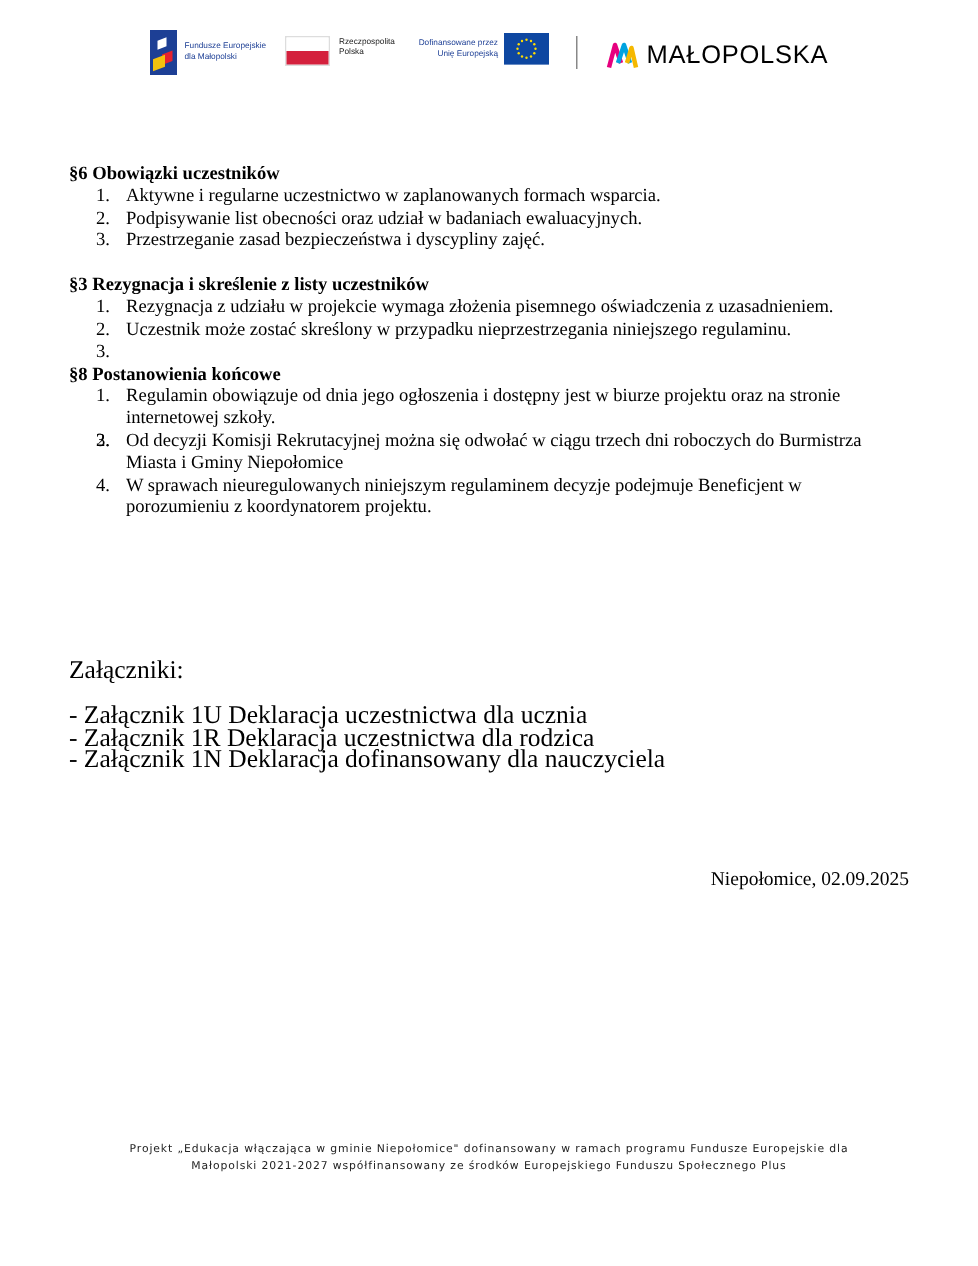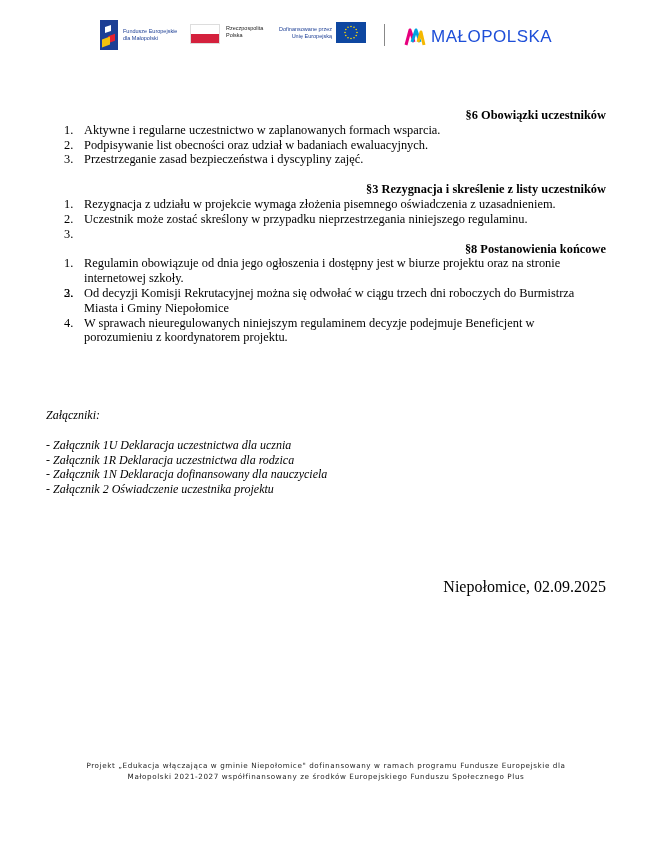--- a/index.html
+++ b/index.html
@@ -20,33 +20,33 @@
   .pl-text { position: absolute; left: 36px; top: 1px; font-family: "Liberation Sans", sans-serif; font-size: 5.5px; line-height: 7px; color: #222; }
 
   .logo-eu { position: absolute; left: 178px; top: 4px; width: 92px; height: 26px; }
   .eu-text { position: absolute; left: 0; top: 4px; width: 58px; text-align: right; font-family: "Liberation Sans", sans-serif; font-size: 5.5px; line-height: 7px; color: #1d3f95; }
   .eu-flag { position: absolute; left: 62px; top: 0; width: 30px; height: 21px; background: #0e47a1; }
 
   .divider { position: absolute; left: 288px; top: 6px; width: 1px; height: 22px; background: #888; }
 
   .logo-mp { position: absolute; left: 308px; top: 8px; height: 22px; display: flex; align-items: center; }
   .mp-mark { width: 22px; height: 18px; margin-right: 5px; }
-  .mp-text { font-family: "Liberation Sans", sans-serif; font-size: 17px; font-weight: normal; color: #1d4ed8; letter-spacing: 0.5px; }
+  .mp-text { font-family: "Liberation Sans", sans-serif; font-size: 17px; font-weight: normal; color: #000000; letter-spacing: 0.5px; }
 
   .content { position: absolute; left: 46px; top: 108px; width: 560px; font-size: 12.4px; line-height: 14.8px; }
-  .sec-title { font-weight: bold; text-align: right; margin: 0; }
+  .sec-title { font-weight: bold; text-align: left; margin: 0; }
   .sec { margin-bottom: 15px; }
   ol { margin: 0; padding: 0; list-style: none; }
   ol li { position: relative; padding-left: 38px; padding-right: 24px; }
   ol li .num { position: absolute; left: 18px; top: 0; }
 
-  .attach { position: absolute; left: 46px; top: 408px; font-size: 12px; line-height: 14.8px; font-style: italic; }
+  .attach { position: absolute; left: 46px; top: 440px; font-size: 17px; line-height: 14.8px; }
   .attach-title { margin-bottom: 15px; }
 
-  .place-date { position: absolute; right: 46px; top: 578px; font-size: 16px; }
+  .place-date { position: absolute; right: 46px; top: 578px; font-size: 13px; }
 
   .footer { position: absolute; left: 40px; top: 760px; width: 572px; text-align: center; font-family: "DejaVu Sans", sans-serif; font-size: 7.2px; line-height: 11px; letter-spacing: 0.6px; color: #222; }
 </style>
 </head>
 <body>
 
 <div class="header">
   <div class="logo-fe">
     <div class="fe-mark">
       <div class="w"></div>
@@ -132,21 +132,20 @@
         <li><span class="num">4.</span><span>W sprawach nieuregulowanych niniejszym regulaminem decyzje podejmuje Beneficjent w porozumieniu z koordynatorem projektu.</span></li>
       </ol>
     </div>
   </div>
 
 <div class="attach">
   <div class="attach-title">Załączniki:</div>
   <div>- Załącznik 1U Deklaracja uczestnictwa dla ucznia</div>
   <div>- Załącznik 1R Deklaracja uczestnictwa dla rodzica</div>
   <div>- Załącznik 1N Deklaracja dofinansowany dla nauczyciela</div>
-  <div>- Załącznik 2 Oświadczenie uczestnika projektu</div>
 </div>
 
 <div class="place-date">Niepołomice, 02.09.2025</div>
 
 <div class="footer">
   <div>Projekt „Edukacja włączająca w gminie Niepołomice" dofinansowany w ramach programu Fundusze Europejskie dla</div>
   <div>Małopolski 2021-2027 współfinansowany ze środków Europejskiego Funduszu Społecznego Plus</div>
 </div>
 
 </body></html>

